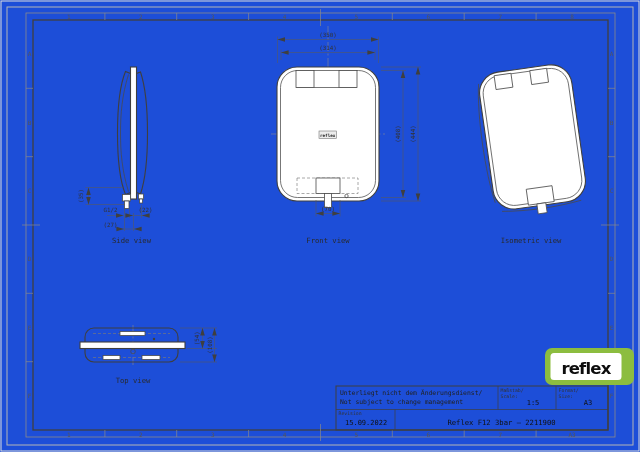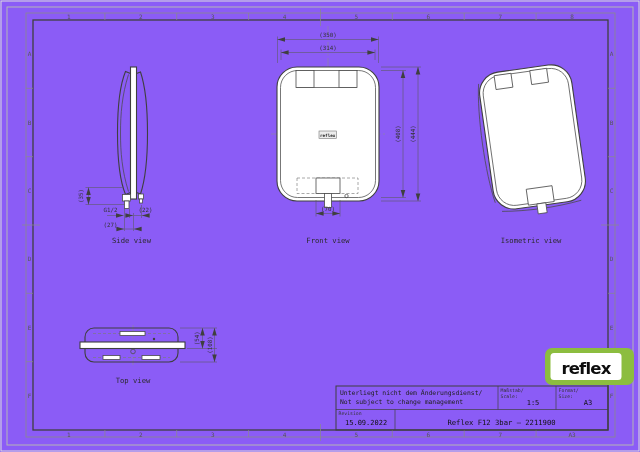--- a/index.html
+++ b/index.html
@@ -1,16 +1,16 @@
 <!DOCTYPE html>
 <html><head>
 <meta charset="utf-8">
 <style>
   html,body{margin:0;padding:0;background:#fff;}
-  .sheet{position:relative;width:640px;height:452px;background:#8b5cf6;overflow:hidden;
+  .sheet{position:relative;width:640px;height:452px;background:#1d4ed8;overflow:hidden;
          font-family:"DejaVu Sans Mono",monospace;}
   svg{position:absolute;left:0;top:0;}
   text{fill:#2e2e2e;font-family:"DejaVu Sans Mono",monospace;}
   .ruler{font-size:6px;fill:#555;}
   .dim{font-size:5.8px;fill:#333;}
   .vlabel{font-size:7.2px;fill:#2a2a2a;}
   .tiny{font-size:4.8px;fill:#333;}
   .note{font-size:6.4px;fill:#222;}
   .val{font-size:7px;fill:#111;}
   .part{font-size:7.2px;fill:#111;}

